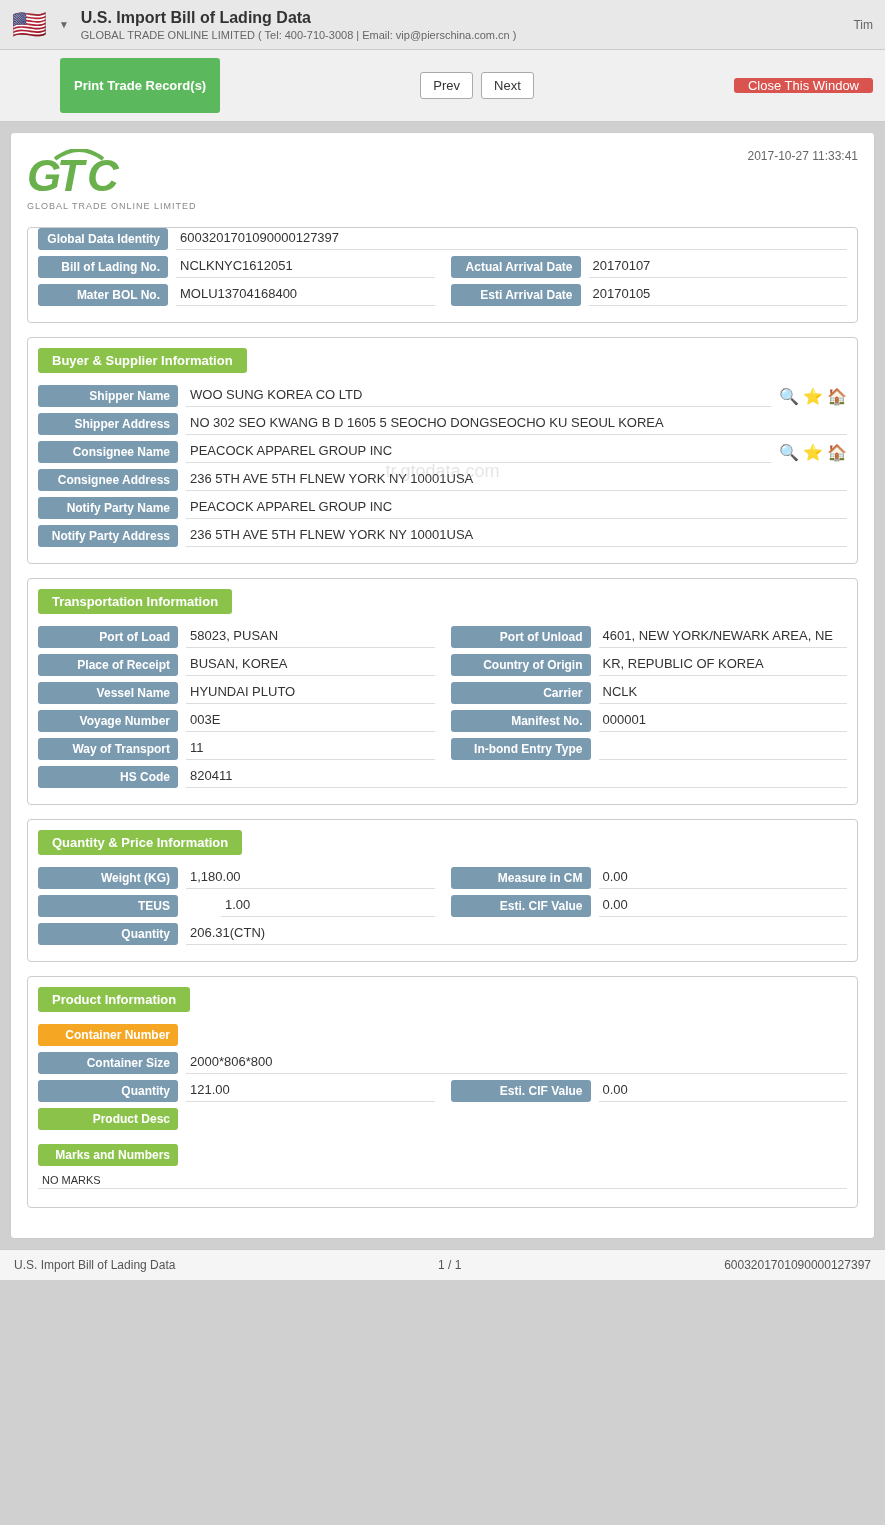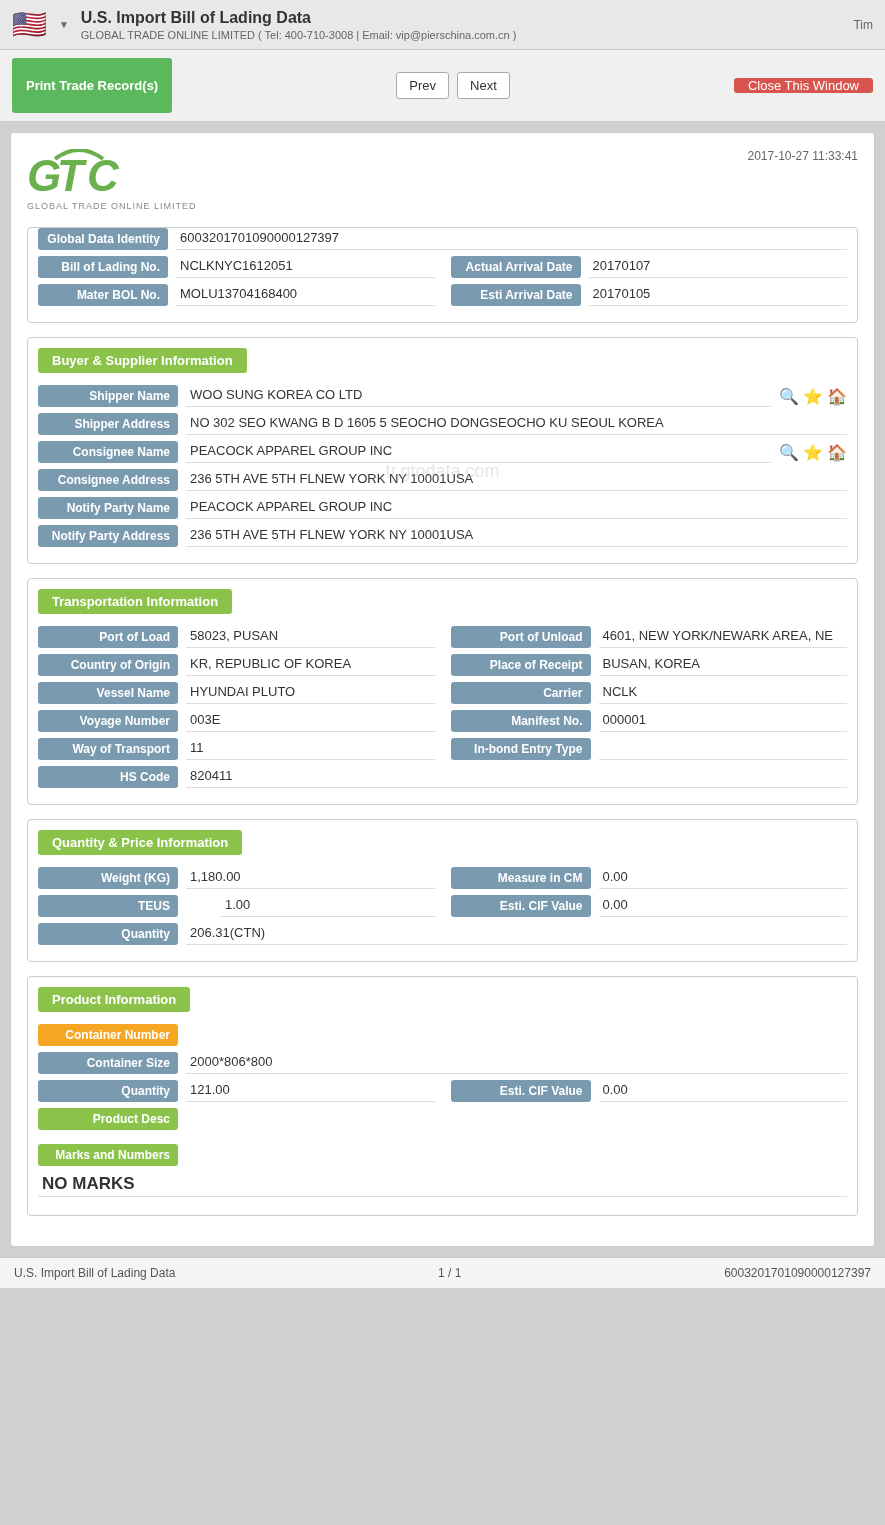--- a/index.html
+++ b/index.html
@@ -15,21 +15,21 @@
     .top-subtitle { font-size: 11px; color: #666; margin-top: 2px; }
     .top-title-block { display: flex; flex-direction: column; flex: 1; }
     .time-label { font-size: 12px; color: #666; }
 
     .toolbar {
       display: flex; align-items: center; padding: 8px 12px;
       background: #f0f0f0; border-bottom: 1px solid #ccc; gap: 8px;
     }
     .btn-print {
       background: #5cb85c; color: white; border: none; padding: 20px 14px;
-      border-radius: 3px; cursor: pointer; font-size: 13px; font-weight: bold;
+      border-radius: 3px; cursor: pointer; font-size: 13px; font-weight: bold; margin-left: 48px;
     }
     .btn-nav {
       background: #fff; color: #333; border: 1px solid #aaa; padding: 5px 12px;
       border-radius: 3px; cursor: pointer; font-size: 13px;
     }
     .btn-close {
       background: #d9534f; color: white; border: none; padding: 0 14px;
       border-radius: 3px; cursor: pointer; font-size: 13px; margin-left: auto;
     }
     .spacer { flex: 1; }
@@ -207,26 +207,26 @@
           <span class="info-label">Port of Load</span>
           <span class="info-value">58023, PUSAN</span>
         </div>
         <div class="info-row" style="flex:1;">
           <span class="info-label">Port of Unload</span>
           <span class="info-value" style="overflow:hidden;text-overflow:ellipsis;white-space:nowrap;">4601, NEW YORK/NEWARK AREA, NE</span>
         </div>
       </div>
       <div style="display:flex;gap:16px;">
         <div class="info-row" style="flex:1;">
+          <span class="info-label">Place of Receipt</span>
+          <span class="info-value">BUSAN, KOREA</span>
+        </div>
+        <div class="info-row" style="flex:1;">
           <span class="info-label">Country of Origin</span>
           <span class="info-value">KR, REPUBLIC OF KOREA</span>
-        </div>
-        <div class="info-row" style="flex:1;">
-          <span class="info-label">Place of Receipt</span>
-          <span class="info-value">BUSAN, KOREA</span>
         </div>
       </div>
       <div style="display:flex;gap:16px;">
         <div class="info-row" style="flex:1;">
           <span class="info-label">Vessel Name</span>
           <span class="info-value">HYUNDAI PLUTO</span>
         </div>
         <div class="info-row" style="flex:1;">
           <span class="info-label">Carrier</span>
           <span class="info-value">NCLK</span>
@@ -309,21 +309,21 @@
         <div class="info-row" style="flex:1;">
           <span class="info-label">Esti. CIF Value</span>
           <span class="info-value">0.00</span>
         </div>
       </div>
       <div style="margin-bottom:8px;">
         <span class="info-label green" style="display:inline-block;margin-bottom:6px;">Product Desc</span>
       </div>
       <div style="margin-bottom:8px;">
         <span class="info-label green" style="display:inline-block;margin-bottom:6px;">Marks and Numbers</span>
-        <div style="font-size:17px;color:#333;padding:2px 4px;border-bottom:1px solid #ddd;font-weight:bold;">NO MARKS</div>
+        <div style="font-size:11px;color:#333;padding:2px 4px;border-bottom:1px solid #ddd;">NO MARKS</div>
       </div>
     </div>
   </div>
 
 </div>
 
 <div class="footer-bar">
   <span>U.S. Import Bill of Lading Data</span>
   <span>1 / 1</span>
   <span>6003201701090000127397</span>

